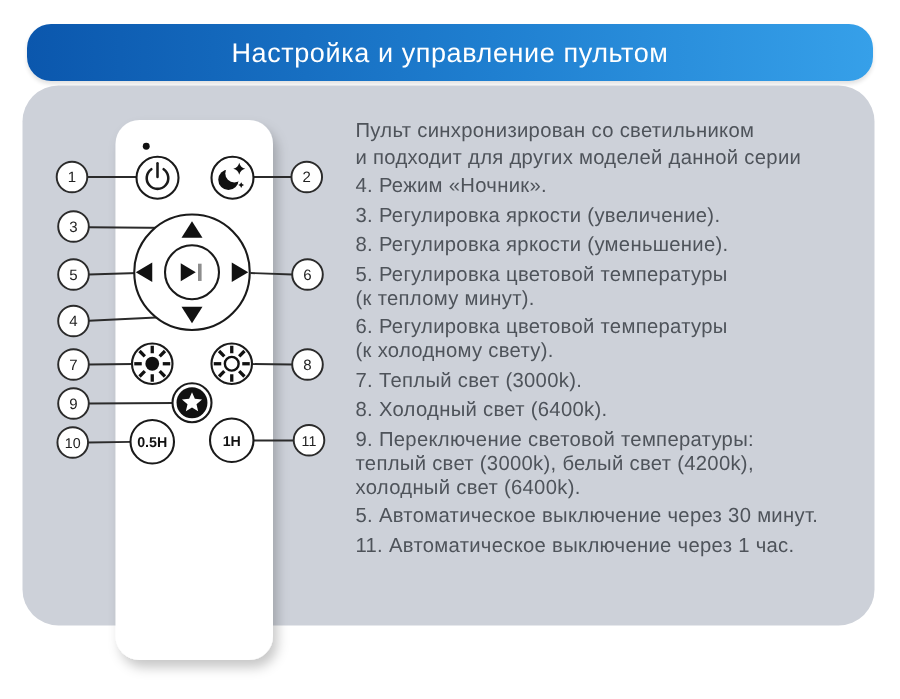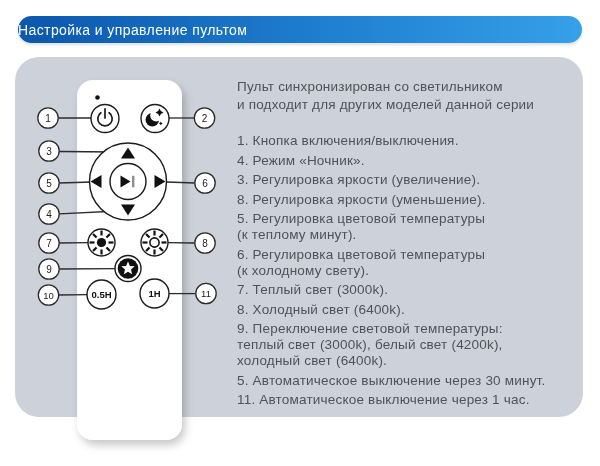--- a/index.html
+++ b/index.html
@@ -1,36 +1,36 @@
 <!DOCTYPE html>
 <html><head>
 <meta charset="utf-8">
 <style>
   html,body{margin:0;padding:0;}
   body{
     width:600px;height:466px;background:#ffffff;position:relative;
     font-family:"Liberation Sans",sans-serif;overflow:hidden;
   }
   .banner{
-    position:absolute;left:18px;top:16px;width:564px;height:27px;
+    position:absolute;left:18px;top:16px;width:564px;height:38px;
     border-radius:16px;
     background:linear-gradient(90deg,#0b57ad 0%,#1f7fd0 55%,#36a0e9 100%);
-    color:#ffffff;display:flex;align-items:center;
-    font-size:14px;letter-spacing:.4px;
+    color:#ffffff;display:flex;align-items:center;justify-content:center;
+    font-size:18px;letter-spacing:.4px;
     box-shadow:0 2px 3px rgba(0,0,0,0.12);
   }
   .card{
     position:absolute;left:15px;top:57px;width:568px;height:360px;
     border-radius:24px;background:#cdd1d9;
   }
   .textcol{
     position:absolute;left:237px;top:78px;width:344px;
     color:#4e535a;font-size:13.5px;letter-spacing:.2px;
   }
-  .intro{margin-bottom:19px;}
+  .intro{margin-bottom:2px;}
   .intro .line{line-height:18px;}
   .item{margin-bottom:3.5px;}
   .item .line{line-height:16px;}
   svg.overlay{position:absolute;left:0;top:0;}
   .btn-label{font-family:"Liberation Sans",sans-serif;font-weight:bold;fill:#111;}
   .callout-num{font-family:"Liberation Sans",sans-serif;fill:#222;}
 </style>
 </head>
 <body>
 
@@ -38,23 +38,20 @@
   <span>Настройка и управление пультом</span>
 </div>
 
 <div class="card"></div>
 
 <div class="textcol">
   <div class="intro">
     <div class="line">Пульт синхронизирован со светильником</div>
     <div class="line">и подходит для других моделей данной серии</div>
   </div>
-  <div class="item">
-      <div class="line">1. Кнопка включения/выключения.</div>
-    </div>
   <div class="item">
       <div class="line">4. Режим «Ночник».</div>
     </div>
   <div class="item">
       <div class="line">3. Регулировка яркости (увеличение).</div>
     </div>
   <div class="item">
       <div class="line">8. Регулировка яркости (уменьшение).</div>
     </div>
   <div class="item">

